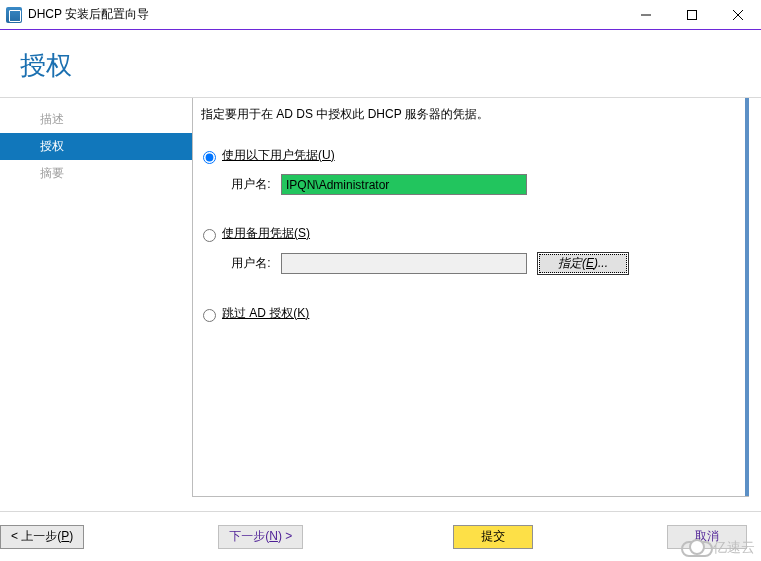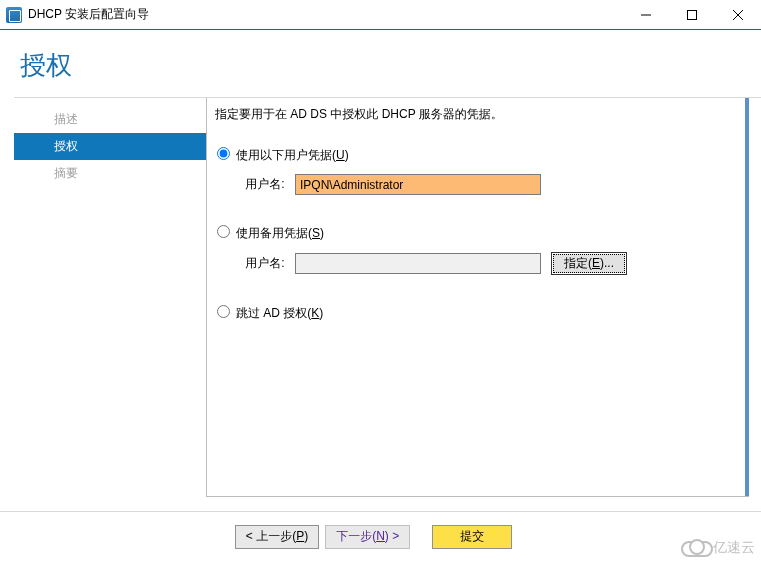--- a/index.html
+++ b/index.html
@@ -13,45 +13,45 @@
   .titlebar .title { flex: 1; font-size: 12px; color: #000; }
   .titlebar .win-controls { display: flex; }
   .win-btn { width: 46px; height: 30px; display: flex; align-items: center; justify-content: center; cursor: pointer; }
   .win-btn svg { width: 10px; height: 10px; stroke: #000; stroke-width: 1; fill: none; }
 
   
   .header { padding: 18px 20px 14px 20px; }
   .header h1 { margin: 0; font-size: 26px; font-weight: 400; color: #1a6fb0; }
 
   
-  .body { display: flex; height: 400px; border-top: 1px solid #d9d9d9; margin-left: 14px; }
+  .body { display: flex; height: 400px; border-top: 1px solid #d9d9d9; }
   .sidebar { width: 192px; padding-top: 8px; }
   .sidebar .nav-item { padding: 5px 0 5px 40px; font-size: 12px; color: #9e9e9e; cursor: pointer; }
   .sidebar .nav-item.active { background: #1177bb; color: #fff; }
 
   .content-wrap { flex: 1; padding-right: 12px; }
   .content { border: 1px solid #bcbcbc; border-top: none; height: 100%; padding: 8px 14px 14px 8px; position: relative; }
   .content .right-accent { position: absolute; right: -1px; top: 0; bottom: 0; width: 4px; background: #5c90c6; }
   .instruction { font-size: 12px; margin-bottom: 24px; }
 
   .radio-group { margin-left: 2px; }
-  .radio-row { display: flex; align-items: flex-start; margin-bottom: 6px; }
+  .radio-row { display: flex; align-items: flex-end; margin-bottom: 6px; text-decoration: underline; }
   .radio-row input[type=radio] { margin: 0 6px 0 0; }
   .radio-label { font-size: 12px; }
   .hotkey { text-decoration: underline; }
 
   .field-row { display: flex; align-items: center; margin: 10px 0 30px 26px; }
   .field-label { font-size: 12px; margin-right: 8px; min-width: 44px; text-align: center; }
-  .text-input { height: 21px; border: 1px solid #7a7a7a; padding: 1px 4px; font-size: 12px; font-family: inherit; background: #fdba74; }
+  .text-input { height: 21px; border: 1px solid #7a7a7a; padding: 1px 4px; font-size: 12px; font-family: inherit; background: #22c55e; }
   .text-input.disabled { background: #f0f0f0; }
-  .btn-small { height: 23px; border: 1px solid #333; background: #e1e1e1; font-size: 12px; padding: 0 12px; margin-left: 10px; cursor: pointer; box-shadow: inset 0 0 0 1px #fff; }
+  .btn-small { height: 23px; border: 1px solid #333; background: #e1e1e1; font-size: 12px; padding: 0 20px; margin-left: 10px; cursor: pointer; box-shadow: inset 0 0 0 1px #fff; font-style: italic; }
   .btn-small.focus { outline: 1px dotted #000; outline-offset: -3px; }
 
   
-  .footer { position: absolute; left: 0; right: 0; bottom: 0; height: 50px; border-top: 1px solid #d9d9d9; background: #fff; display: flex; align-items: center; justify-content: center; padding-right: 14px; gap: 6px; }
+  .footer { position: absolute; left: 0; right: 0; bottom: 0; height: 50px; border-top: 1px solid #d9d9d9; background: #fff; display: flex; align-items: center; justify-content: space-between; padding-right: 14px; gap: 6px; }
   .footer .btn { height: 24px; min-width: 80px; border: 1px solid #919191; background: #e9e9e9; font-size: 12px; cursor: pointer; padding: 0 10px; }
   .footer .btn.disabled { color: #4c1d95; border-color: #c0c0c0; cursor: default; }
   .footer .btn.primary { background: #fde047; }
 
   
   .watermark { position: absolute; right: 6px; bottom: 4px; font-size: 14px; color: #bfbfbf; display: flex; align-items: center; gap: 4px; pointer-events: none; justify-content: center; }
   .watermark .cloud { width: 28px; height: 18px; position: relative; }
   .watermark .cloud::before { content:""; position:absolute; left:0; bottom:0; width:28px; height:12px; border:2px solid #bfbfbf; border-radius:10px; }
   .watermark .cloud::after { content:""; position:absolute; left:8px; top:0; width:12px; height:12px; border:2px solid #bfbfbf; border-radius:50%; background:#fff; }
 </style>
@@ -125,18 +125,19 @@
 
       </div>
     </div>
   </div>
 </div>
 
 <div class="footer">
   <button class="btn"><span>&lt; 上一步(</span><span class="hotkey">P</span><span>)</span></button>
   <button class="btn disabled" disabled=""><span>下一步(</span><span class="hotkey">N</span><span>) &gt;</span></button>
   <button class="btn primary" style="margin-left:16px">提交</button>
+  <button class="btn disabled" disabled="">取消</button>
 </div>
 
 <div class="watermark">
   <span class="cloud"></span>
   <span>亿速云</span>
 </div>
 
 </body></html>

